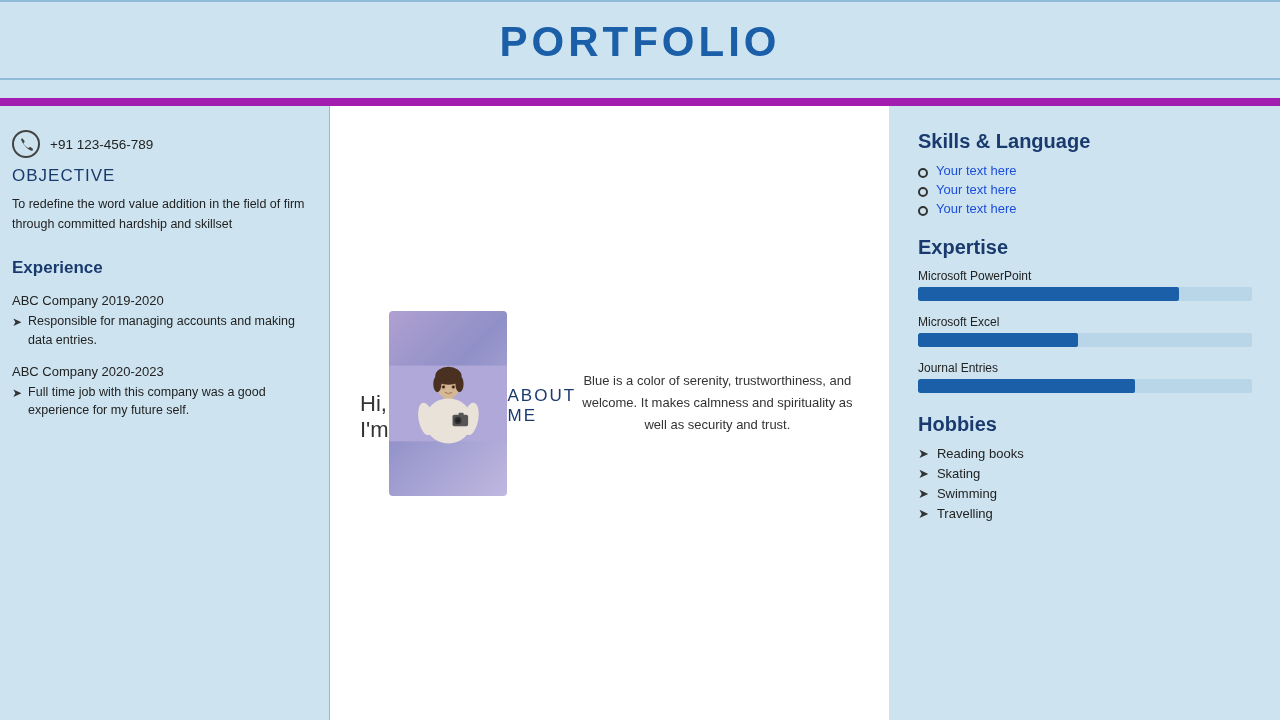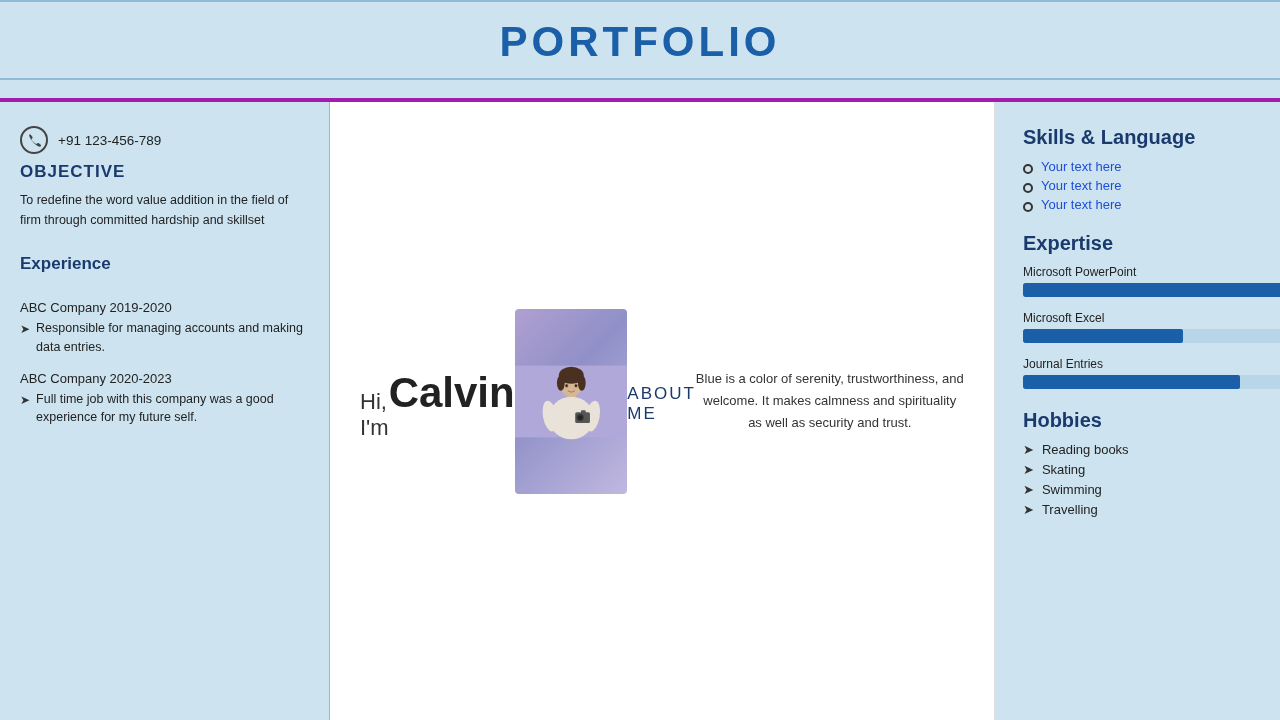--- a/index.html
+++ b/index.html
@@ -11,42 +11,42 @@
       overflow: hidden;
       display: flex;
       flex-direction: column;
     }
 
     
     .header {
       background: #cde4f0;
       text-align: center;
       padding: 18px 0 8px 0;
-      border-bottom: 4px solid #a21caf;
+      border-bottom: 8px solid #a21caf;
       position: relative;
     }
     .header-title {
       font-size: 42px;
       font-weight: 900;
       color: #1a5fa8;
       letter-spacing: 4px;
     }
 
     
     .main-content {
       display: flex;
       flex: 1;
       height: calc(720px - 90px);
     }
 
     
     .left-col {
       width: 330px;
       background: #cde4f0;
-      padding: 24px 20px;
+      padding: 24px 12px;
       border-right: 1px solid #90bcd8;
       flex-shrink: 0;
     }
 
     .contact-item {
       display: flex;
       align-items: center;
       gap: 10px;
       margin-bottom: 8px;
       font-size: 13.5px;
@@ -60,32 +60,32 @@
       display: flex;
       align-items: center;
       justify-content: center;
       font-size: 13px;
       flex-shrink: 0;
       color: #333;
     }
 
     .section-title-left {
       font-size: 17px;
-      font-weight: 700;
+      font-weight: 400;
       color: #1a3a6e;
       margin-bottom: 8px;
       text-transform: uppercase;
       letter-spacing: 1px;
     }
     .section-title-normal {
       font-size: 17px;
       font-weight: 700;
       color: #1a3a6e;
       margin-top: 24px;
-      margin-bottom: 26px;
+      margin-bottom: 15px;
     }
 
     .objective-text {
       font-size: 12.5px;
       color: #222;
       line-height: 1.6;
     }
 
     .company-name {
       font-size: 13px;
@@ -296,21 +296,20 @@
       <div class="bullet-item">
         <span class="bullet-arrow">➤</span>
         <span>Full time job with this company was a good experience for my future self.</span>
       </div>
     </div>
 
   </div>
 
   <div class="center-col">
     <div class="greeting">Hi, I'm</div>
-    <div class="name-big">Calvin</div>
 
     <div class="profile-photo">
       <svg class="photo-svg" viewBox="0 0 290 185" xmlns="http://www.w3.org/2000/svg">
 
         <rect width="290" height="185" fill="#b0a8d8"></rect>
 
         <ellipse cx="145" cy="45" rx="30" ry="35" fill="#d4b896"></ellipse>
 
         <ellipse cx="145" cy="25" rx="32" ry="22" fill="#4a3020"></ellipse>
         <ellipse cx="118" cy="45" rx="10" ry="20" fill="#4a3020"></ellipse>

